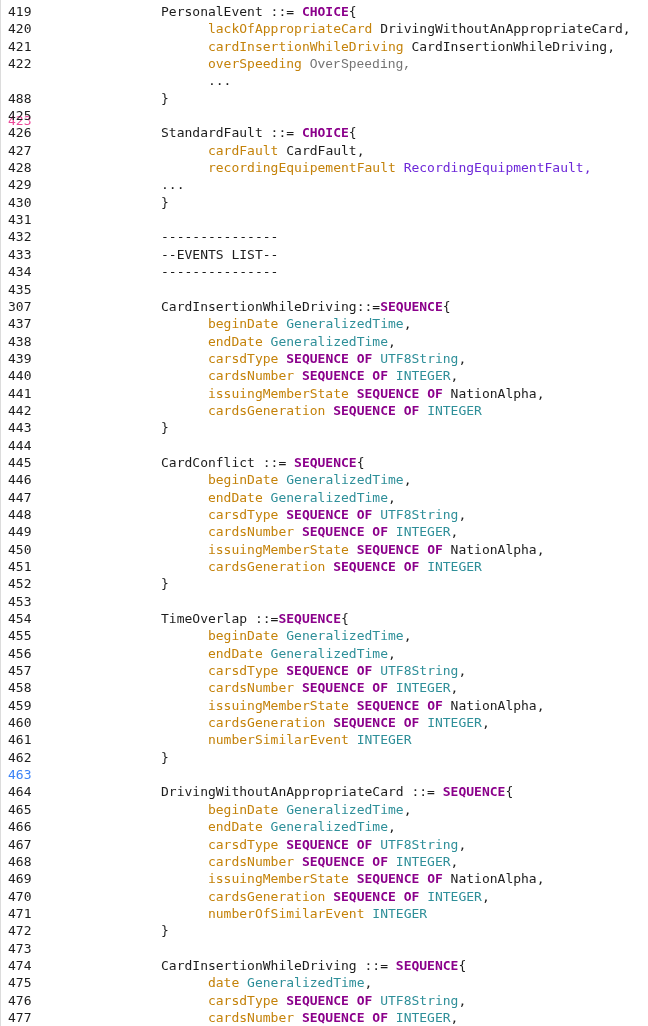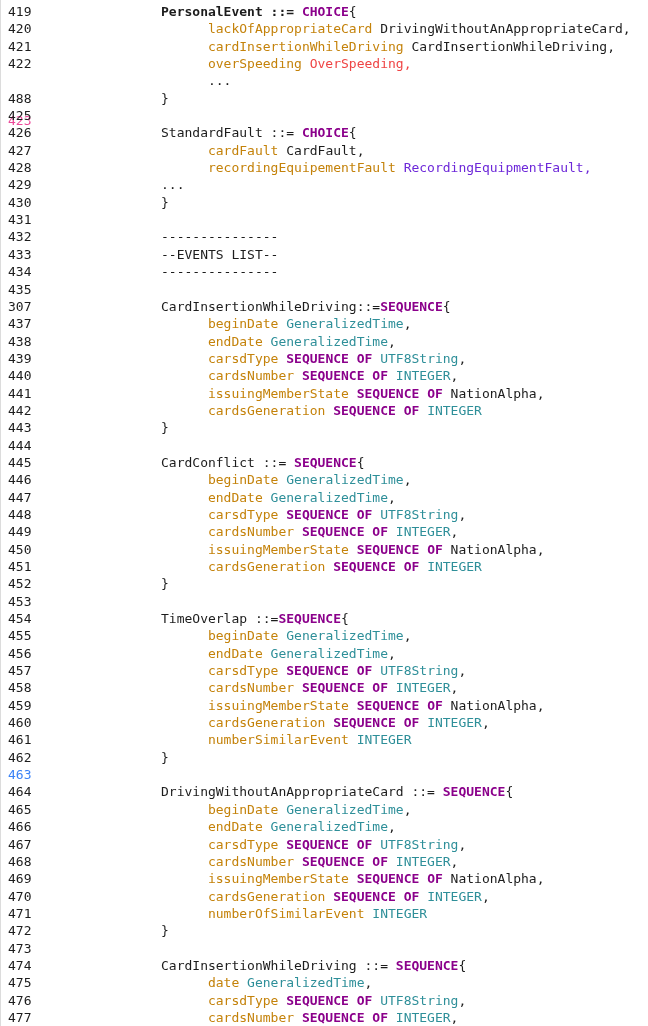--- a/index.html
+++ b/index.html
@@ -32,24 +32,24 @@
   }
   .codetext {
     padding-left: 108px;
   }
 </style>
 </head>
 <body style="background: rgb(255, 255, 255);">
 
 <div class="editor">
   <div>
-      <div class="line"><span class="ln" style="color: rgb(28, 28, 28);">419</span><span class="codetext"><span style="color: rgb(28, 28, 28); font-weight: bold; text-align: center;">PersonalEvent ::= </span><span style="color: rgb(139, 0, 139); font-weight: bold;">CHOICE</span><span style="color: rgb(28, 28, 28); font-weight: normal;">{</span></span></div>
+      <div class="line"><span class="ln" style="color: rgb(28, 28, 28);">419</span><span class="codetext"><span style="color: rgb(28, 28, 28); font-weight: normal; text-align: center;">PersonalEvent ::= </span><span style="color: rgb(139, 0, 139); font-weight: bold;">CHOICE</span><span style="color: rgb(28, 28, 28); font-weight: normal;">{</span></span></div>
       <div class="line"><span class="ln" style="color: rgb(28, 28, 28);">420</span><span class="codetext"><span style="color: rgb(28, 28, 28); font-weight: normal;">      </span><span style="color: rgb(196, 130, 10); font-weight: normal;">lackOfAppropriateCard</span><span style="color: rgb(28, 28, 28); font-weight: normal;"> DrivingWithoutAnAppropriateCard,</span></span></div>
       <div class="line"><span class="ln" style="color: rgb(28, 28, 28);">421</span><span class="codetext"><span style="color: rgb(28, 28, 28); font-weight: normal;">      </span><span style="color: rgb(196, 130, 10); font-weight: normal; text-align: right;">cardInsertionWhileDriving</span><span style="color: rgb(28, 28, 28); font-weight: normal;"> CardInsertionWhileDriving,</span></span></div>
-      <div class="line"><span class="ln" style="color: rgb(28, 28, 28);">422</span><span class="codetext"><span style="color: rgb(28, 28, 28); font-weight: normal;">      </span><span style="color: rgb(196, 130, 10); font-weight: normal;">overSpeeding</span><span style="color: #ef4444; font-weight: normal;"> OverSpeeding,</span></span></div>
+      <div class="line"><span class="ln" style="color: rgb(28, 28, 28);">422</span><span class="codetext"><span style="color: rgb(28, 28, 28); font-weight: normal;">      </span><span style="color: rgb(196, 130, 10); font-weight: normal;">overSpeeding</span><span style="color: #737373; font-weight: normal; font-family: Liberation Mono, monospace;"> OverSpeeding,</span></span></div>
       <div class="line"><span class="ln" style="color: #ec4899; margin-top: 40px;">423</span><span class="codetext"><span style="color: rgb(28, 28, 28); font-weight: normal;">      ...</span></span></div>
       <div class="line"><span class="ln" style="color: rgb(28, 28, 28);">488</span><span class="codetext"><span style="color: rgb(28, 28, 28); font-weight: normal;">}</span></span></div>
       <div class="line"><span class="ln" style="color: rgb(28, 28, 28);">425</span><span class="codetext"></span></div>
       <div class="line"><span class="ln" style="color: rgb(28, 28, 28);">426</span><span class="codetext"><span style="color: rgb(28, 28, 28); font-weight: normal;">StandardFault ::= </span><span style="color: rgb(139, 0, 139); font-weight: bold;">CHOICE</span><span style="color: rgb(28, 28, 28); font-weight: normal;">{</span></span></div>
       <div class="line"><span class="ln" style="color: rgb(28, 28, 28);">427</span><span class="codetext"><span style="color: rgb(28, 28, 28); font-weight: normal;">      </span><span style="color: rgb(196, 130, 10); font-weight: normal;">cardFault</span><span style="color: rgb(28, 28, 28); font-weight: normal;"> CardFault,</span></span></div>
       <div class="line"><span class="ln" style="color: rgb(28, 28, 28);">428</span><span class="codetext"><span style="color: rgb(28, 28, 28); font-weight: normal;">      </span><span style="color: rgb(196, 130, 10); font-weight: normal;">recordingEquipementFault</span><span style="color: #6d28d9; font-weight: normal;"> RecordingEquipmentFault,</span></span></div>
       <div class="line"><span class="ln" style="color: rgb(28, 28, 28);">429</span><span class="codetext"><span style="color: rgb(28, 28, 28); font-weight: normal;">...</span></span></div>
       <div class="line"><span class="ln" style="color: rgb(28, 28, 28);">430</span><span class="codetext"><span style="color: rgb(28, 28, 28); font-weight: normal;">}</span></span></div>
       <div class="line"><span class="ln" style="color: rgb(28, 28, 28);">431</span><span class="codetext"></span></div>
       <div class="line"><span class="ln" style="color: rgb(28, 28, 28);">432</span><span class="codetext"><span style="color: rgb(28, 28, 28); font-weight: normal;">---------------</span></span></div>

